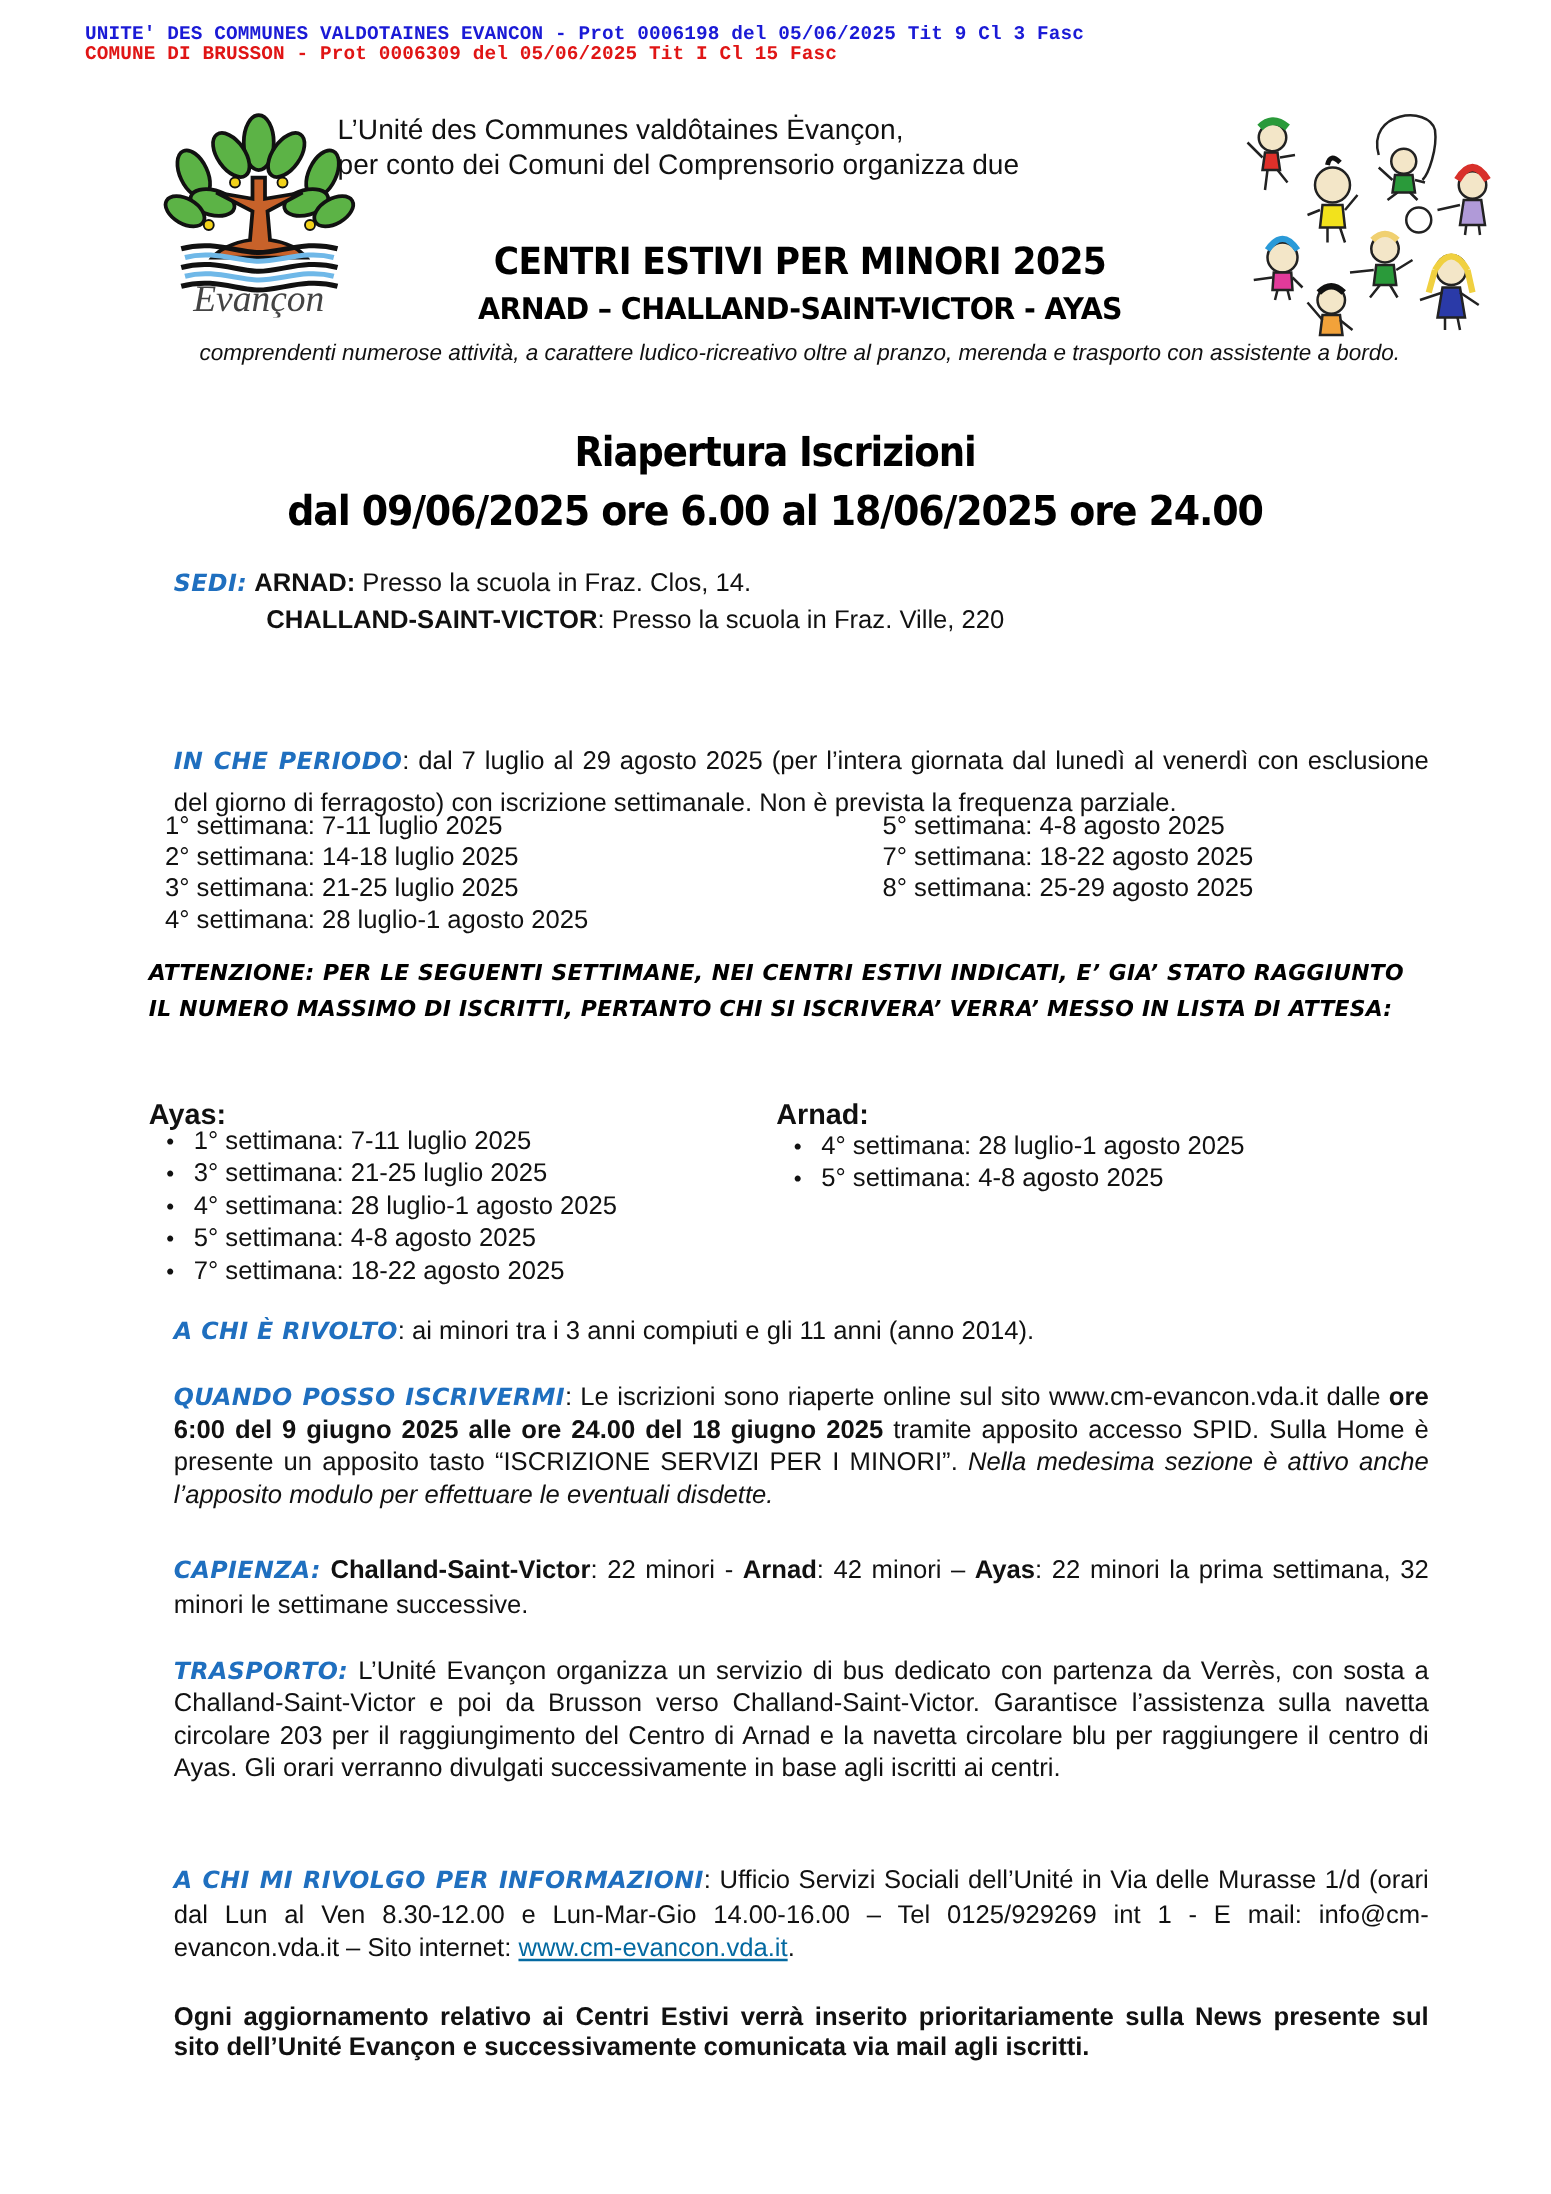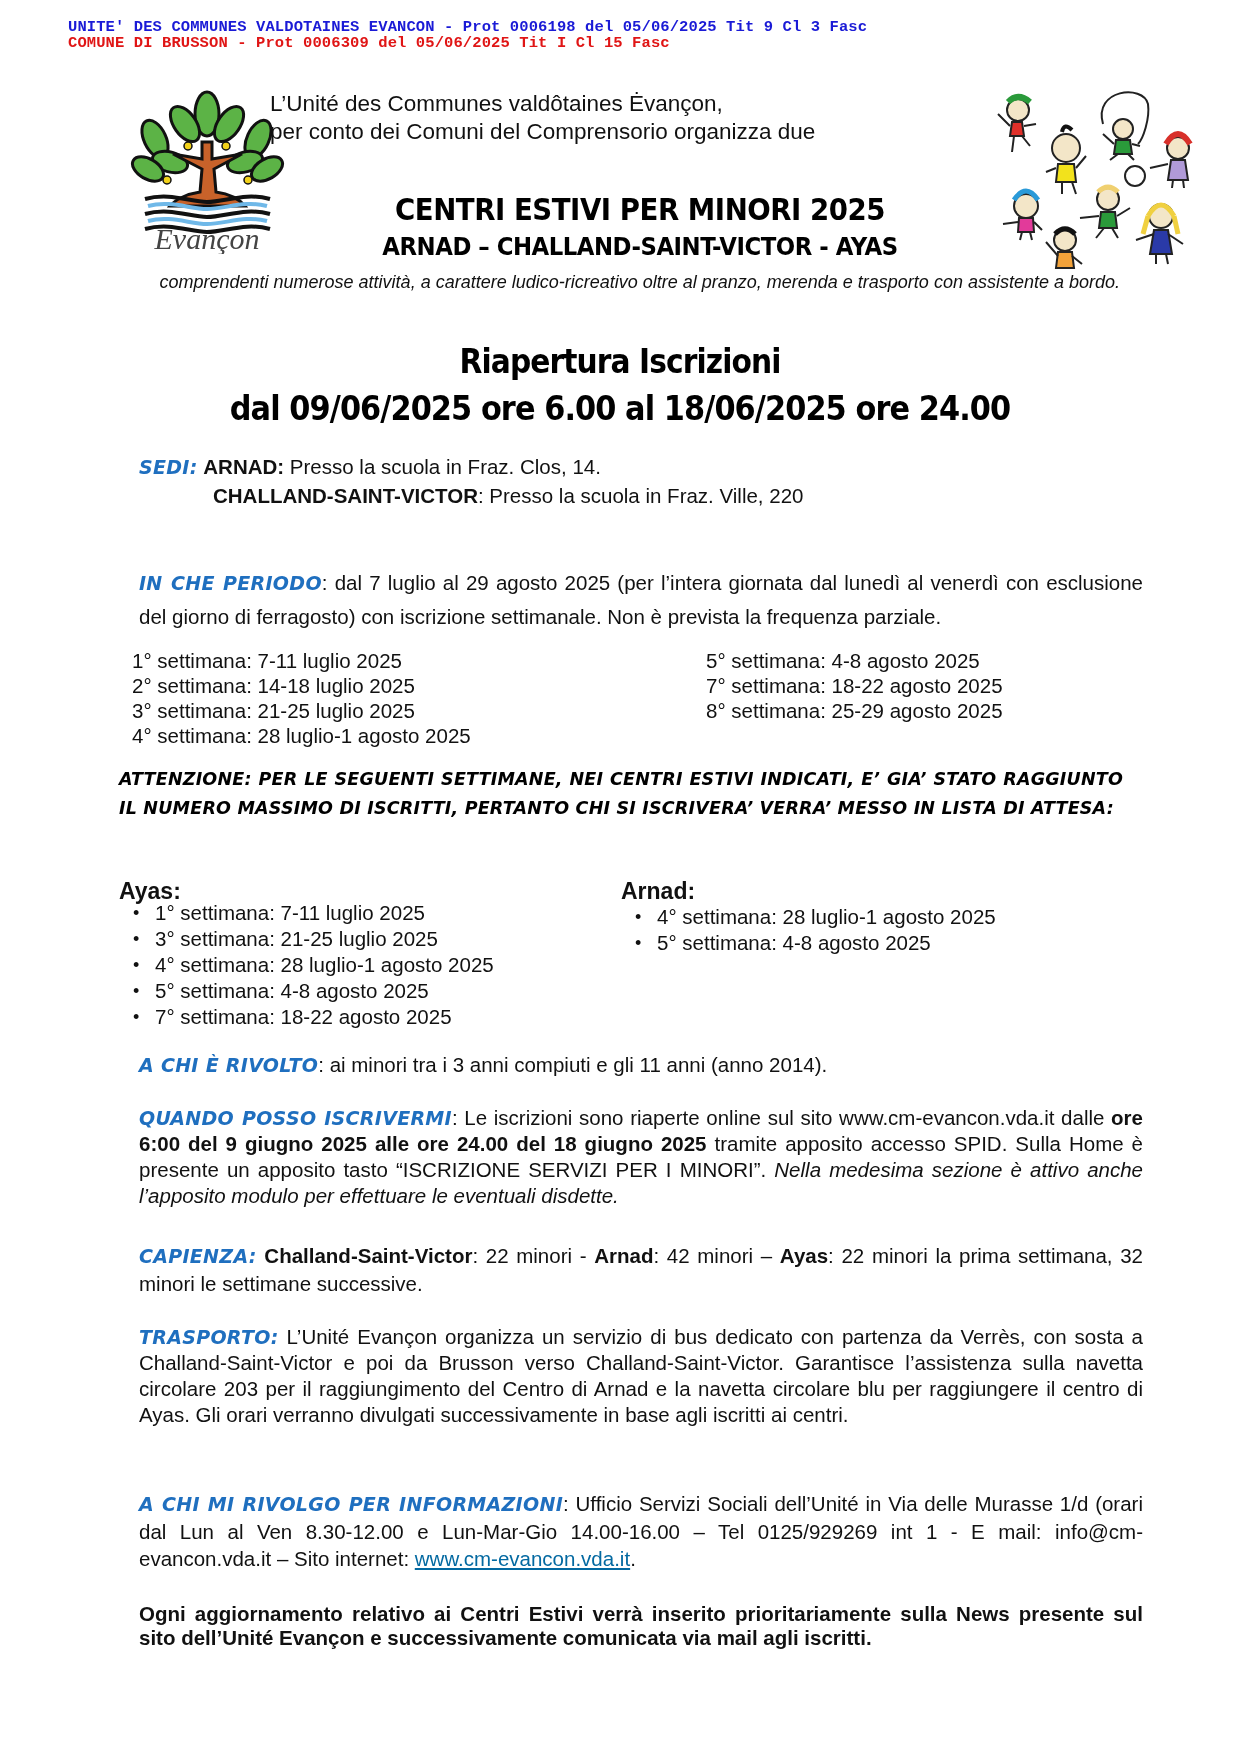--- a/index.html
+++ b/index.html
@@ -30,21 +30,21 @@
   .body-text { position: absolute; left: 119px; width: 1004px; font-size: 20.5px; line-height: 25px; color: #111; margin-left: 20px; }
   .justify { text-align: justify; text-align-last: auto; }
   .kw { color: #1f6fbf; font-style: italic; font-weight: bold; font-family: "DejaVu Sans", sans-serif; font-size: 19px; letter-spacing: 0.3px; }
   b { font-weight: bold; }
   i { font-style: italic; }
 
   .sedi { top: 452px; }
   .sedi .row { height: 29px; line-height: 29px; white-space: nowrap; }
   .sedi .indent { padding-left: 74px; }
 
-  .periodo { top: 566px; line-height: 33px; }
+  .periodo { top: 592px; line-height: 33px; }
 
   .weeks { position: absolute; top: 648px; font-size: 20.5px; line-height: 25px; }
   .weeks-left { left: 132px; }
   .weeks-right { left: 706px; }
 
   .attenzione { position: absolute; left: 119px; width: 1004px; top: 765px; font-family: "DejaVu Sans", sans-serif; font-style: italic; font-weight: bold; font-size: 17.5px; line-height: 29px; text-align: justify; color: #000; letter-spacing: 0.2px; }
 
   .col-title { position: absolute; font-weight: bold; font-size: 23px; }
   .ayas-title { left: 119px; top: 878px; }
   .arnad-title { left: 621px; top: 878px; }

